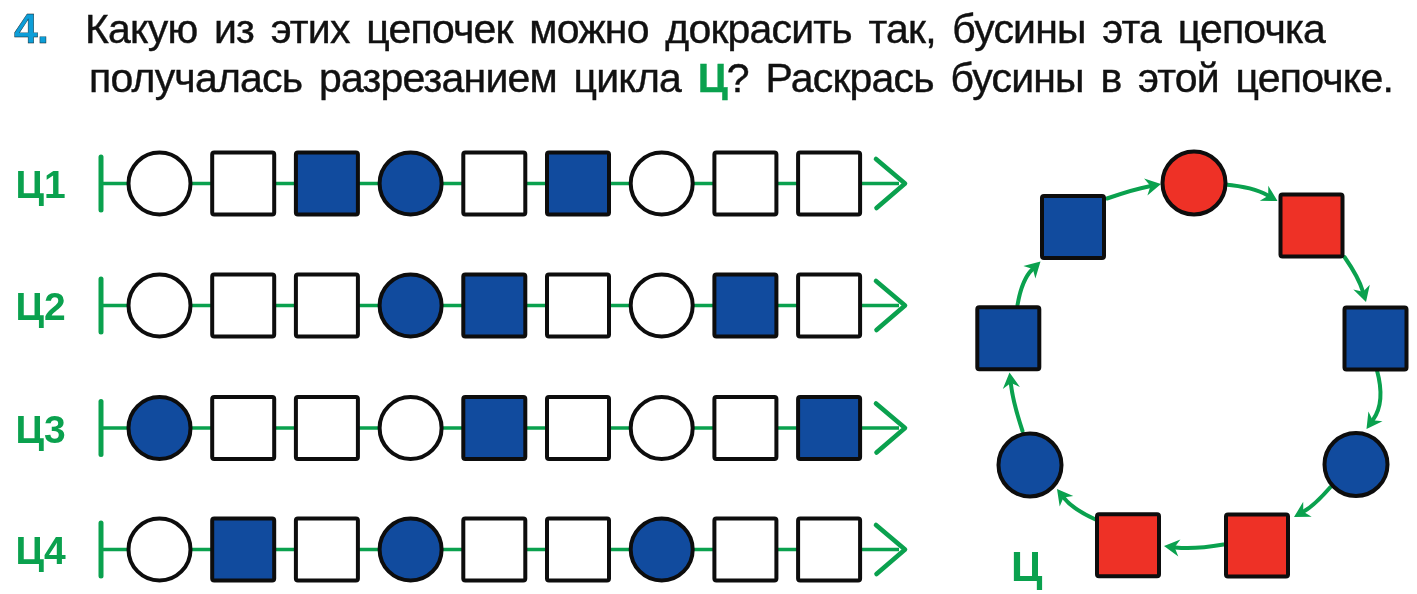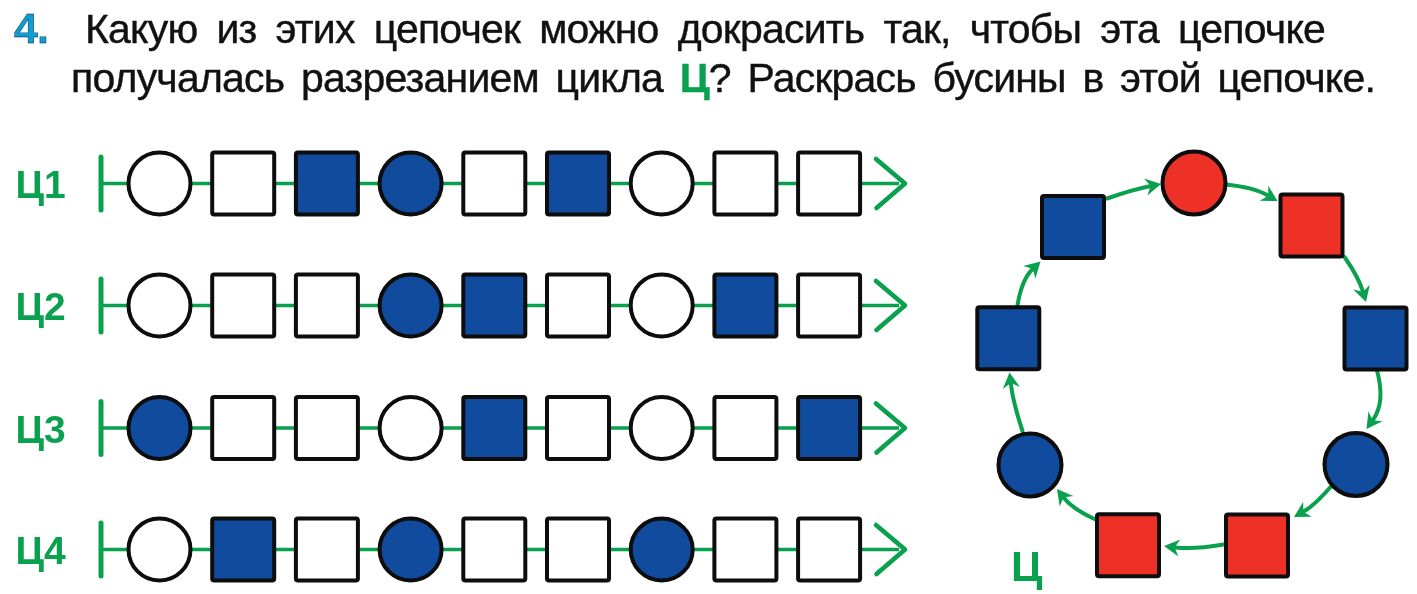--- a/index.html
+++ b/index.html
@@ -1,21 +1,21 @@
 <!DOCTYPE html>
 <html><head><meta charset="utf-8">
 <style>
 html,body{margin:0;padding:0;background:#ffffff;width:1417px;height:594px;overflow:hidden}
 .t{position:absolute;font-family:"Liberation Sans",sans-serif;color:#111;-webkit-text-stroke:0.4px #111;font-size:41px;line-height:1;letter-spacing:-0.8px;white-space:nowrap}
 .j{position:absolute;font-family:"Liberation Sans",sans-serif;color:#111;-webkit-text-stroke:0.4px currentColor;font-size:41px;line-height:1;letter-spacing:-0.8px;text-align:justify;text-align-last:justify}
 </style></head>
 <body>
 <div class="t" style="left:14px;top:7px;font-size:43px;font-weight:bold;color:#0d9ed8">4.</div>
-<div class="j" id="l1" style="left:85px;top:9px;width:1240px">Какую из этих цепочек можно докрасить так, чтобы эта цепочке</div>
-<div class="j" id="l2" style="left:71px;top:58px;width:1304px">получалась разрезанием цикла <b style="color:#0aa14e">Ц</b>? Раскрась бусины в этой цепочке.</div>
+<div class="j" id="l1" style="left:85px;top:9px;width:1240px">Какую из этих цепочек можно докрасить так, бусины эта цепочка</div>
+<div class="j" id="l2" style="left:89px;top:58px;width:1304px">получалась разрезанием цикла <b style="color:#0aa14e">Ц</b>? Раскрась бусины в этой цепочке.</div>
 <svg width="1417" height="594" viewBox="0 0 1417 594" style="position:absolute;left:0;top:0">
     <text x="15.5" y="198.0" font-family="Liberation Sans" font-weight="bold" font-size="39" fill="#0aa14e">Ц1</text>
     <line x1="101" y1="183.5" x2="899" y2="183.5" stroke="#0aa14e" stroke-width="3.6"></line>
     <line x1="101" y1="157.0" x2="101" y2="210.0" stroke="#0aa14e" stroke-width="5" stroke-linecap="round"></line>
     <path d="M 876 159.0 L 905 183.5 L 876.5 208.0" fill="none" stroke="#0aa14e" stroke-width="4.6" stroke-linecap="round" stroke-linejoin="round"></path>
     <circle cx="159.5" cy="183.5" r="31" fill="#ffffff" stroke="#0d0d0d" stroke-width="4"></circle>
     <rect x="212.2" y="152.5" width="62" height="62" rx="2" fill="#ffffff" stroke="#0d0d0d" stroke-width="4"></rect>
     <rect x="295.9" y="152.5" width="62" height="62" rx="2" fill="#114b9e" stroke="#0d0d0d" stroke-width="4"></rect>
     <circle cx="410.6" cy="183.5" r="31" fill="#114b9e" stroke="#0d0d0d" stroke-width="4"></circle>
     <rect x="463.3" y="152.5" width="62" height="62" rx="2" fill="#ffffff" stroke="#0d0d0d" stroke-width="4"></rect>

